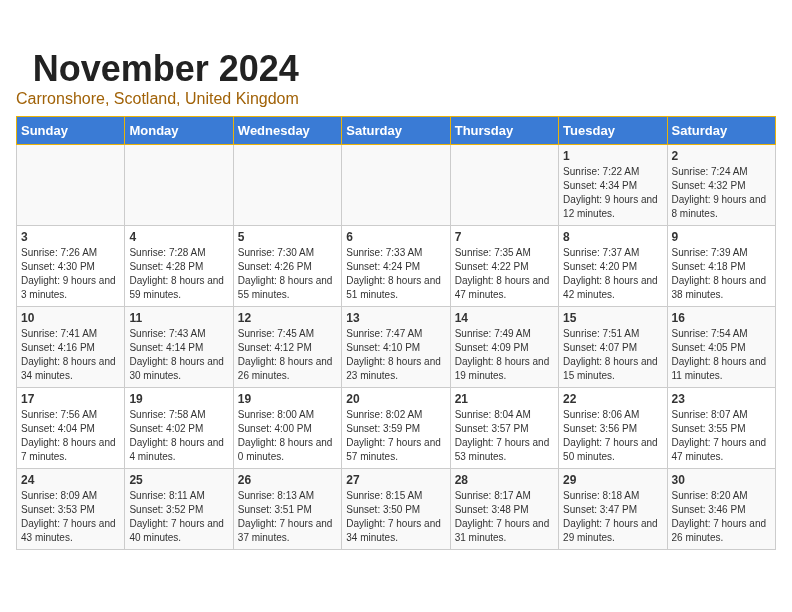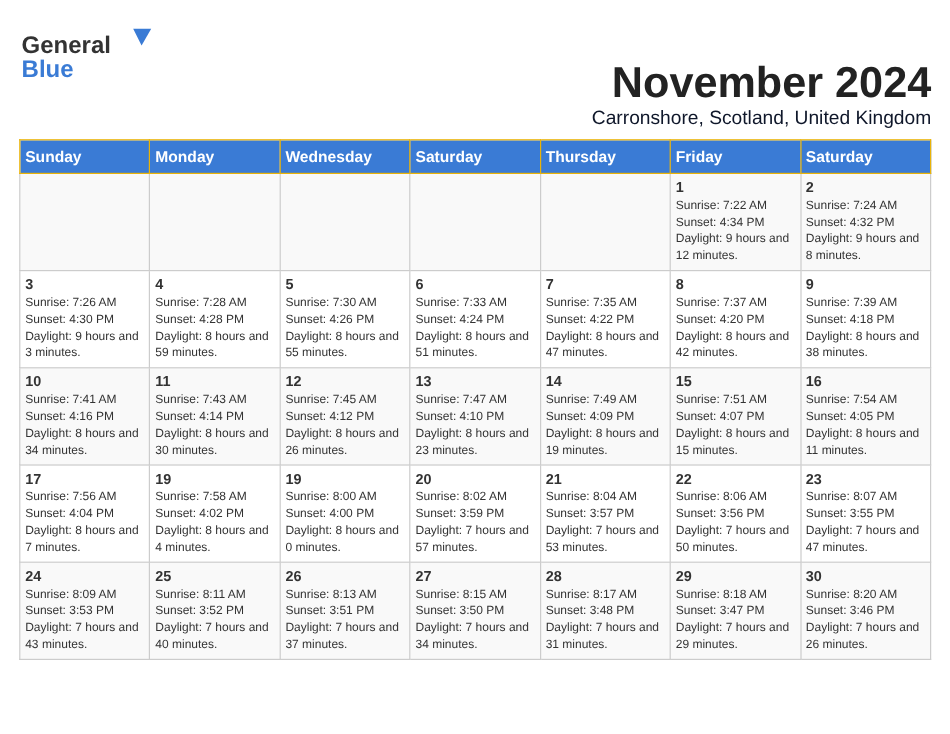--- a/index.html
+++ b/index.html
@@ -25,21 +25,21 @@
       text-align: right;
       margin-top: 32px;
     }
     .month-title {
       font-size: 36px;
       font-weight: bold;
       color: #222;
     }
     .location {
       font-size: 16px;
-      color: #0f172a;
+      color: #a16207;
     }
     table {
       width: 100%;
       border-collapse: collapse;
       table-layout: fixed;
     }
     thead th {
       background-color: #3a7bd5;
       color: #fff;
       font-size: 13px;
@@ -78,42 +78,35 @@
     }
     .logo-svg {
       width: 120px;
       height: 55px;
     }
   </style>
 </head>
 <body>
 
 <div class="header-area">
-  <div class="logo">
-    <svg class="logo-svg" viewBox="0 0 120 55" xmlns="http://www.w3.org/2000/svg">
-      <text x="2" y="28" font-family="Arial" font-size="20" font-weight="bold" fill="#333">General</text>
-      <polygon points="95,8 110,8 102,22" fill="#3a7bd5"></polygon>
-      <text x="2" y="48" font-family="Arial" font-size="20" font-weight="bold" fill="#3a7bd5">Blue</text>
-    </svg>
-  </div>
   <div class="title-area">
     <div class="month-title">November 2024</div>
     <div class="location">Carronshore, Scotland, United Kingdom</div>
   </div>
 </div>
 
 <table>
   <thead>
     <tr>
     <th>Sunday</th>
         <th>Monday</th>
         <th>Wednesday</th>
         <th>Saturday</th>
         <th>Thursday</th>
-        <th>Friday</th>
+        <th>Tuesday</th>
         <th>Saturday</th>
       </tr>
   </thead>
   <tbody id="calendar-body">
   <tr>
         <td class="empty-cell"></td>
         <td class="empty-cell"></td>
         <td class="empty-cell"></td>
         <td class="empty-cell"></td>
         <td class="empty-cell"></td>

